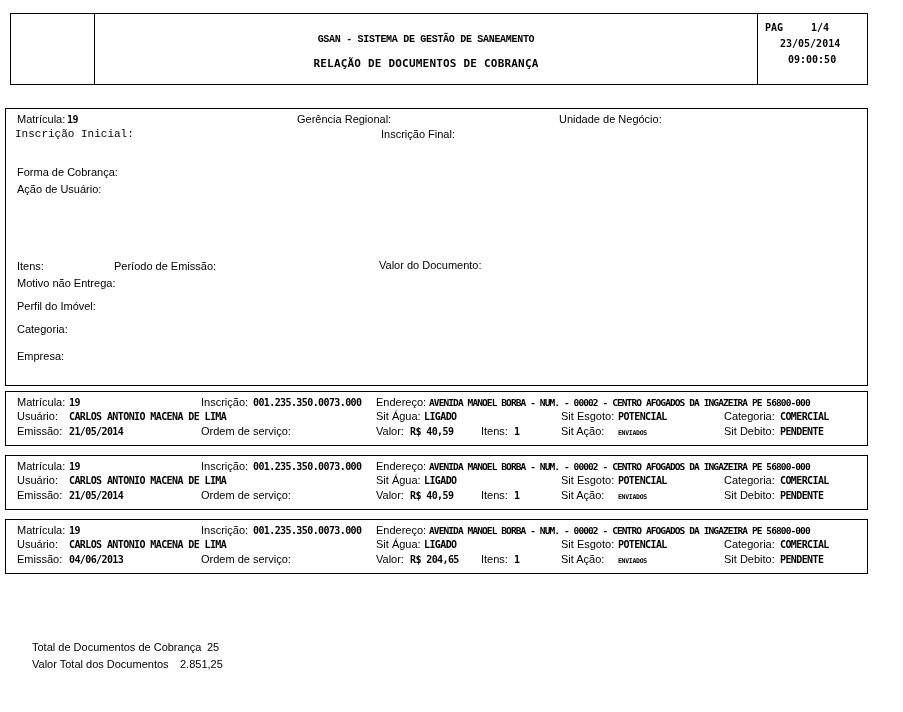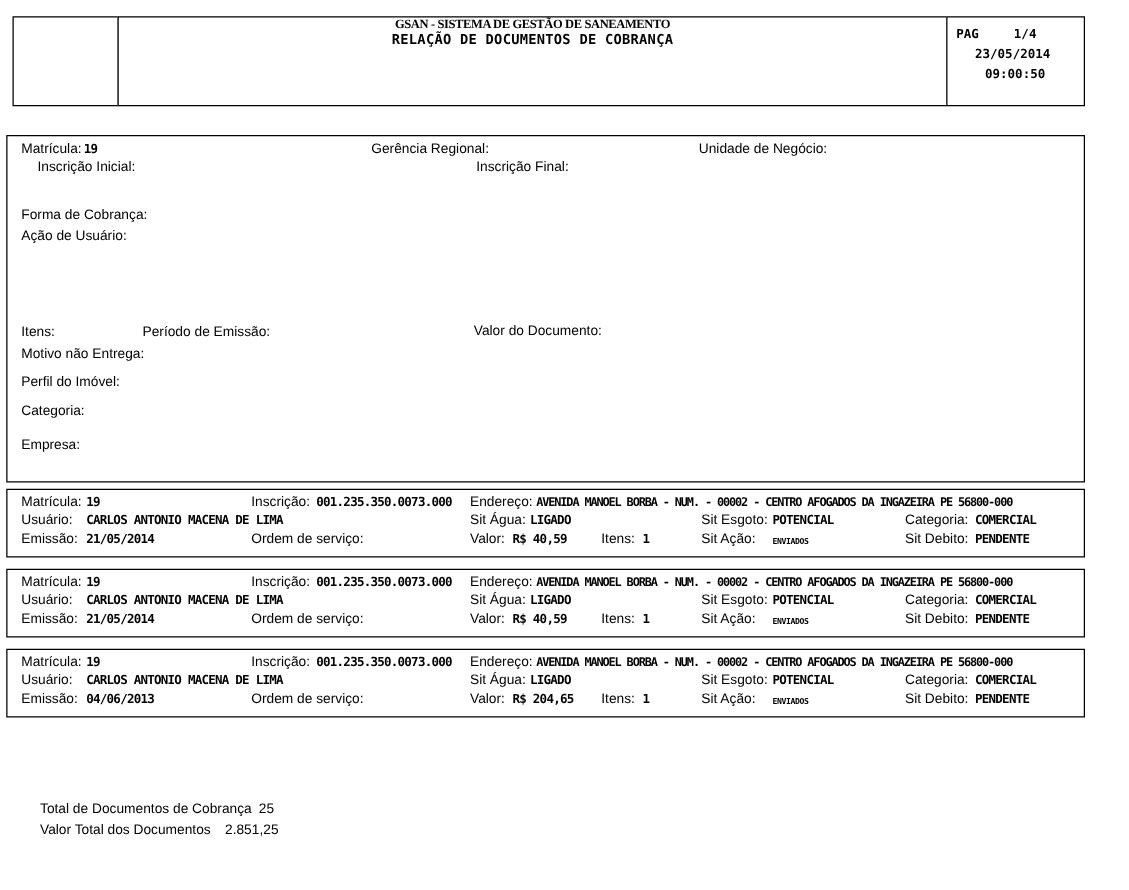--- a/index.html
+++ b/index.html
@@ -4,23 +4,23 @@
 <style>
   html,body{margin:0;padding:0;background:#fff;}
   .page{position:relative;width:903px;height:712px;background:#fff;color:#000;
         font-family:"Liberation Sans",sans-serif;overflow:hidden;}
   .box{position:absolute;border:1.5px solid #000;box-sizing:border-box;background:#fff;}
 
   
   .hdr-left{left:10px;top:13px;width:85px;height:72px;}
   .hdr-center{left:94px;top:13px;width:664px;height:72px;text-align:center;}
   .hdr-right{left:757px;top:13px;width:111px;height:72px;}
-  .title1{font-family:Liberation Serif, serif;font-weight:bold;
+  .title1{margin-top:20px;font-family:Liberation Mono, monospace;font-weight:bold;
           font-size:10px;letter-spacing:-0.3px;white-space:nowrap;}
-  .title2{font-family:"DejaVu Sans Mono",monospace;font-weight:bold;
+  .title2{margin-top:12px;font-family:"DejaVu Sans Mono",monospace;font-weight:bold;
           font-size:11px;letter-spacing:0.2px;white-space:nowrap;}
   .pagrow{position:absolute;left:7px;top:8px;font-family:"DejaVu Sans Mono",monospace;
           font-weight:bold;font-size:10px;white-space:nowrap;}
   .pagval{margin-left:28px;}
   .hdr-date{position:absolute;left:22px;top:24px;font-family:"DejaVu Sans Mono",monospace;
             font-weight:bold;font-size:10px;}
   .hdr-time{position:absolute;left:30px;top:40px;font-family:"DejaVu Sans Mono",monospace;
             font-weight:bold;font-size:10px;}
 
   
@@ -65,21 +65,21 @@
     <div class="pagrow"><span>PAG</span><span class="pagval">1/4</span></div>
     <div class="hdr-date">23/05/2014</div>
     <div class="hdr-time">09:00:50</div>
   </div>
 
   <div class="box params">
     <span class="lbl" style="left:11px;top:4px;">Matrícula:</span>
     <span class="val" style="left:61px;top:5px;">19</span>
     <span class="lbl" style="left:291px;top:4px;">Gerência Regional:</span>
     <span class="lbl" style="left:553px;top:4px;">Unidade de Negócio:</span>
-    <span class="lbl" style="left:24px;top:19px;">Inscrição Inicial:</span>
+    <span class="lbl" style="left:9px;top:19px;font-family:Liberation Mono, monospace;">Inscrição Inicial:</span>
     <span class="lbl" style="left:375px;top:19px;">Inscrição Final:</span>
     <span class="lbl" style="left:11px;top:57px;">Forma de Cobrança:</span>
     <span class="lbl" style="left:11px;top:74px;">Ação de Usuário:</span>
     <span class="lbl" style="left:11px;top:151px;">Itens:</span>
     <span class="lbl" style="left:108px;top:151px;">Período de Emissão:</span>
     <span class="lbl" style="left:373px;top:150px;">Valor do Documento:</span>
     <span class="lbl" style="left:11px;top:168px;">Motivo não Entrega:</span>
     <span class="lbl" style="left:11px;top:191px;">Perfil do Imóvel:</span>
     <span class="lbl" style="left:11px;top:214px;">Categoria:</span>
     <span class="lbl" style="left:11px;top:241px;">Empresa:</span>

